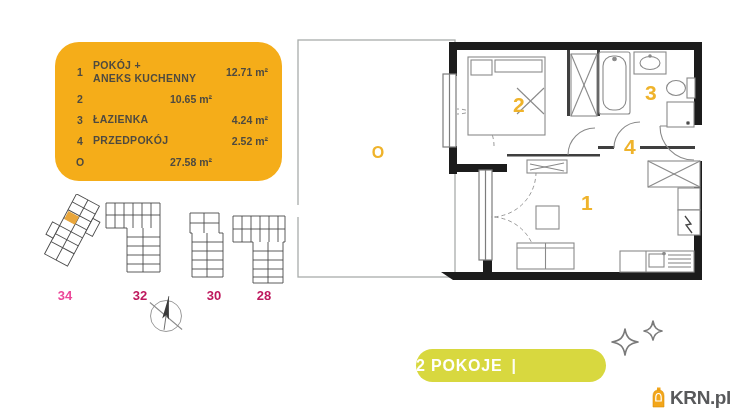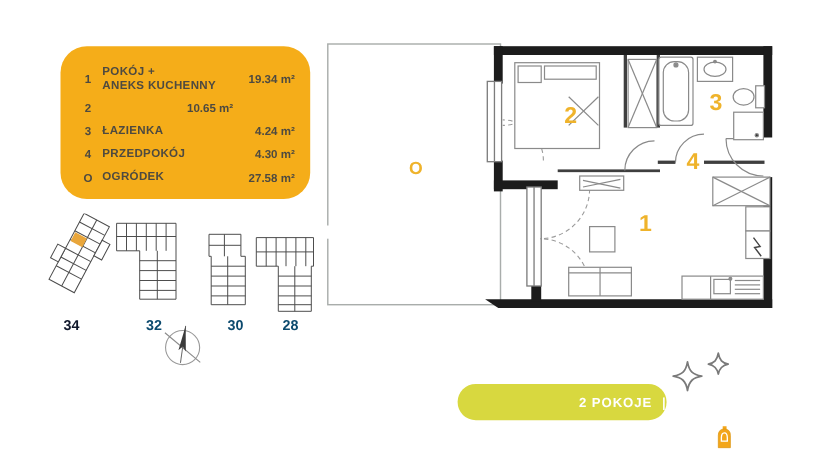--- a/index.html
+++ b/index.html
@@ -16,65 +16,64 @@
   .lrow .no{text-align:center;}
   .lrow .nm{text-align:left;letter-spacing:.3px;line-height:1.2;}
   .lrow .ar{text-align:right;white-space:nowrap;}
 
   
   .abs{position:absolute;}
   svg{display:block;}
 
   
   .blabel{position:absolute;top:288px;width:32px;text-align:center;
-          font-size:13px;font-weight:bold;color:#0c4a6e;}
-  .blabel.hl{color:#0f172a;}
+          font-size:13px;font-weight:bold;color:#be185d;}
+  .blabel.hl{color:#ec4899;}
 
   
   .pill{position:absolute;left:416px;top:349px;width:190px;height:33px;
         background:#D8D83F;border-radius:17px;display:flex;align-items:center;
-        justify-content:flex-end;gap:9px;color:#ffffff;font-weight:bold;
-        font-size:12px;letter-spacing:.8px;}
+        justify-content:flex-start;gap:9px;color:#ffffff;font-weight:bold;
+        font-size:16px;letter-spacing:.8px;}
   .pill .sep{font-weight:bold;opacity:.95;}
 
   
   .logo{position:absolute;left:650px;top:387px;display:flex;align-items:center;gap:3px;}
   .logo .txt{font-size:19px;font-weight:bold;color:#58595B;letter-spacing:-.4px;}
 </style>
 </head>
 <body>
 
 <div id="stage">
 
   <div class="legend">
     <div class="lrow first">
       <span class="no">1</span>
       <span class="nm">
         <span>POKÓJ +</span><br>
         <span>ANEKS KUCHENNY</span>
       </span>
-      <span class="ar">19.34 m²</span>
+      <span class="ar">12.71 m²</span>
     </div>
     <div class="lrow">
       <span class="no">2</span>
       <span class="ar">10.65 m²</span>
     </div>
     <div class="lrow">
       <span class="no">3</span>
       <span class="nm">ŁAZIENKA</span>
       <span class="ar">4.24 m²</span>
     </div>
     <div class="lrow">
       <span class="no">4</span>
       <span class="nm">PRZEDPOKÓJ</span>
-      <span class="ar">4.30 m²</span>
+      <span class="ar">2.52 m²</span>
     </div>
     <div class="lrow">
       <span class="no">O</span>
-      <span class="nm">OGRÓDEK</span>
       <span class="ar">27.58 m²</span>
     </div>
   </div>
 
   <svg class="abs" style="left:285px;top:28px" width="430" height="262" viewBox="285 28 430 262">
 
     <g>
       <rect x="298" y="40" width="157" height="237" fill="none" stroke="#A9ADAB" stroke-width="1.3"></rect>
       <rect x="296" y="205" width="4" height="12" fill="#fff"></rect>
     </g>
@@ -264,15 +263,16 @@
     <span>2 POKOJE</span>
     <span class="sep">|</span>
   </div>
 
   <div class="logo">
     <svg width="17" height="22" viewBox="0 0 17 22">
       <rect x="7" y="0.5" width="3.5" height="3.5" fill="#F3A61A"></rect>
       <path d="M3,9 Q3,3 8.5,3 Q14,3 14,9 L14,20 L3,20 Z" fill="#F3A61A" stroke="#D98F07" stroke-width="0.6"></path>
       <path d="M5.8,11 Q5.8,6.5 8.5,6.5 Q11.2,6.5 11.2,11 L11.2,14 L5.8,14 Z" fill="none" stroke="#ffffff" stroke-width="1.2"></path>
     </svg>
+    <span class="txt">KRN.pl</span>
   </div>
 
 </div>
 
 </body></html>

